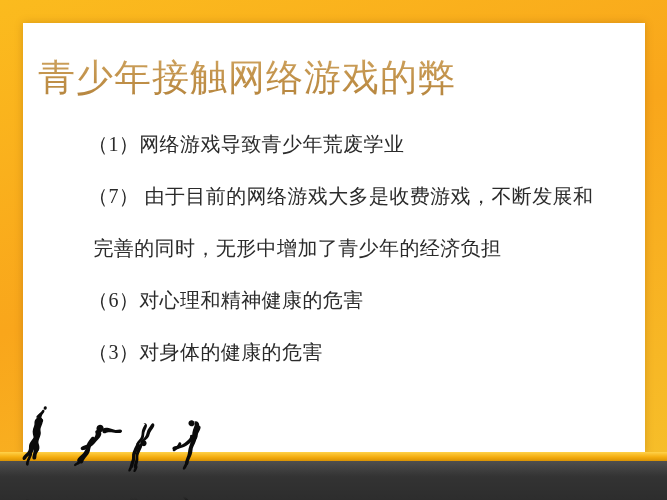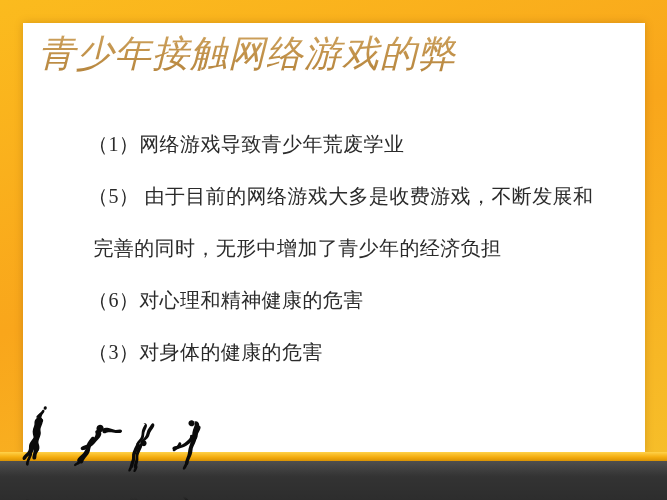--- a/index.html
+++ b/index.html
@@ -37,31 +37,30 @@
     width: 622px;
     height: 432px;
     background: #ffffff;
     box-shadow: 0 0 8px rgba(120, 70, 0, 0.28);
   }
 
   
   .title {
     position: absolute;
     left: 38px;
-    top: 30px;
+    top: 54px;
     font-size: 37px;
     line-height: 48px;
     letter-spacing: 1px;
     color: #C2964F;
     background-image: linear-gradient(180deg, #CFA460 0%, #C09048 55%, #B3833C 100%);
     -webkit-background-clip: text;
     background-clip: text;
     -webkit-text-fill-color: transparent;
     white-space: nowrap;
-    font-style: italic;
   }
 
   
   .body-block {
     position: absolute;
     left: 78px;
     top: 118px;
     width: 560px;
     margin-left: 10px;
   }
@@ -121,21 +120,21 @@
     <div class="burst-base"></div>
     <div id="rays"></div>
   </div>
 
   <div class="panel"></div>
 
   <div class="title">青少年接触网络游戏的弊</div>
 
   <div class="body-block">
     <div class="body-line">（1）网络游戏导致青少年荒废学业</div>
-    <div class="body-line">（5） 由于目前的网络游戏大多是收费游戏，不断发展和</div>
+    <div class="body-line">（7） 由于目前的网络游戏大多是收费游戏，不断发展和</div>
     <div class="body-line"> 完善的同时，无形中增加了青少年的经济负担</div>
     <div class="body-line">（6）对心理和精神健康的危害</div>
     <div class="body-line">（3）对身体的健康的危害</div>
   </div>
 
   <div class="stage-strip"></div>
   <div class="stage-floor">
     <div class="floor-sheen"></div>
   </div>
 

